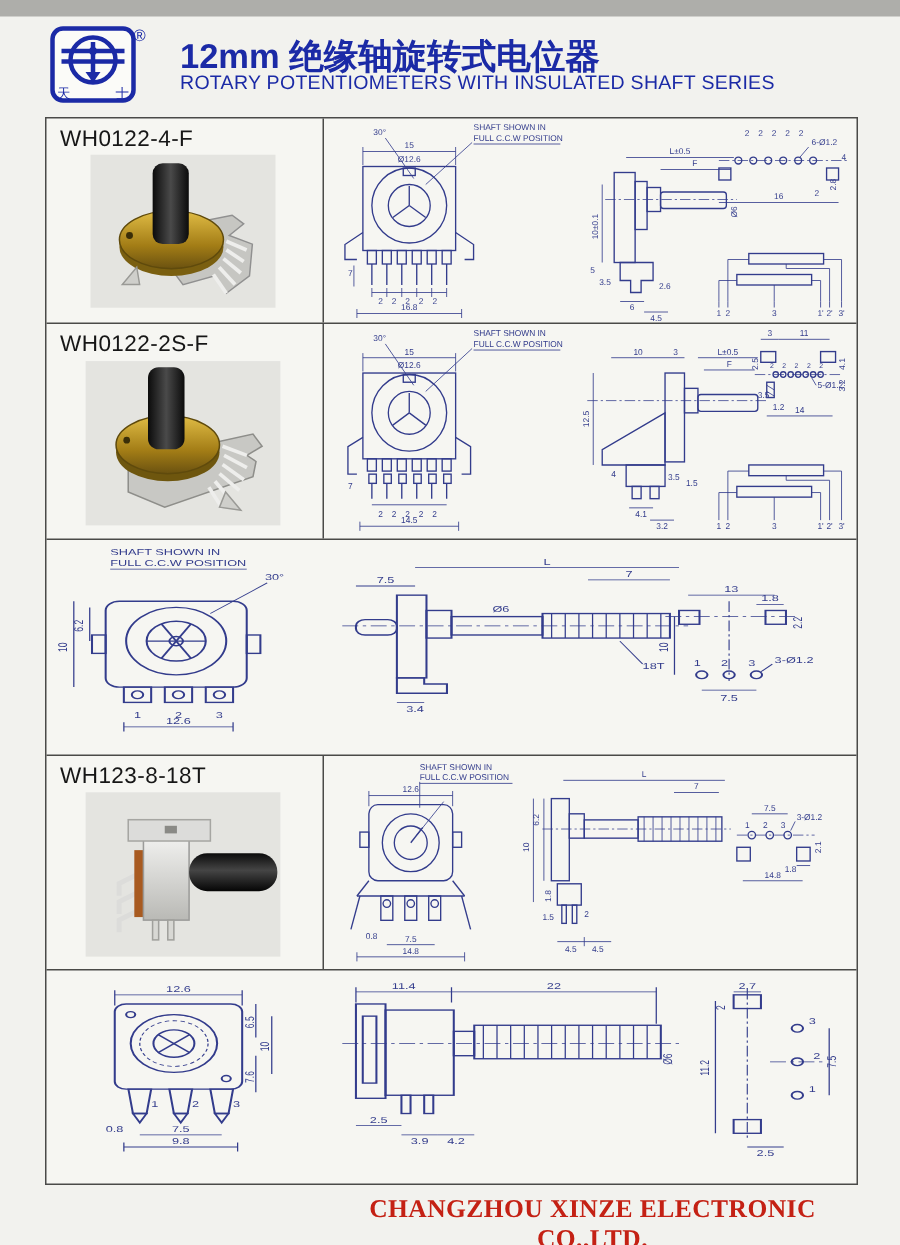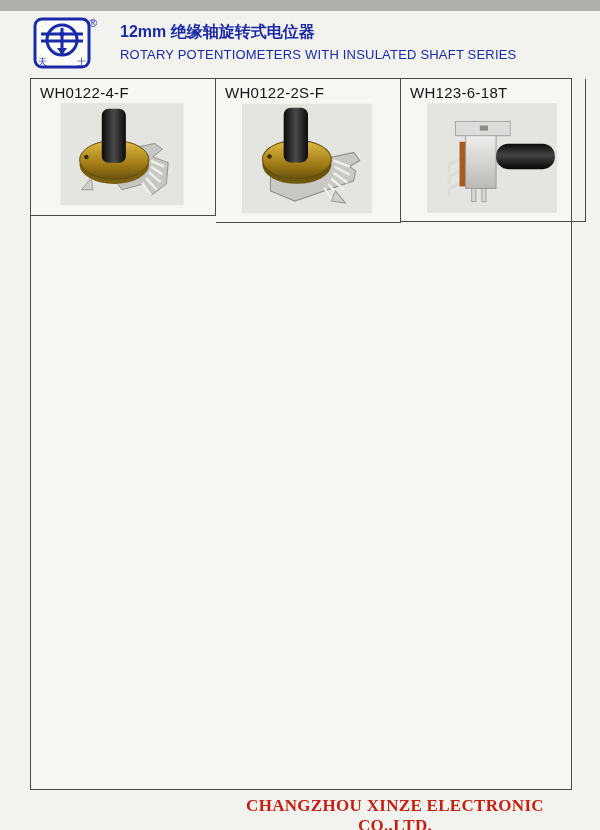--- a/index.html
+++ b/index.html
@@ -1,22 +1,22 @@
 <!DOCTYPE html>
 <html style="--title-blue: #1b2aa6; --drawing-blue: #333c8c; --footer-red: #c42114; --brass: #b78b1e;"><head>
 <meta charset="utf-8">
 <style>
   *{margin:0;padding:0;box-sizing:border-box}
   html,body{width:600px;height:830px}
   body{position:relative;background:#f2f2ee;font-family:"Liberation Sans",sans-serif;overflow:hidden}
   .scan-top{position:absolute;top:0;left:0;right:0;height:11px;background:#aeaeaa}
   .logo{position:absolute;left:33px;top:15px;width:68px;height:56px}
-  .title-cn{position:absolute;left:120px;top:22px;font-size:16px;font-weight:bold;color:var(--title-blue,#1b2aa6)}
+  .title-cn{position:absolute;left:120px;top:22px;font-size:23px;font-weight:bold;color:var(--title-blue,#1b2aa6)}
   .title-en{position:absolute;left:120px;top:47px;font-size:13px;font-weight:400;letter-spacing:.2px;color:var(--title-blue,#1b2aa6)}
-  .spec-table{position:absolute;left:30px;top:78px;width:542px;height:712px;border:1.4px solid #4a4a48;display:flex;flex-direction:row;background:#f6f6f2}
+  .spec-table{position:absolute;left:30px;top:78px;width:542px;height:712px;border:1.4px solid #4a4a48;display:flex;flex-direction:column;background:#f6f6f2}
   .row{display:flex;border-bottom:1.4px solid #4a4a48;min-height:0}
   .row:last-child{border-bottom:none;flex:1}
   .cell-left{width:185px;border-right:1.4px solid #4a4a48;position:relative;flex:none}
   .model{position:absolute;left:9px;top:5px;font-size:15px;color:#161616;letter-spacing:.3px}
   .photo{position:absolute;left:20px;top:24px;width:142px;height:calc(100% - 30px)}
   .cell-right{flex:1;position:relative}
   .cell-right > svg{position:absolute;left:0;top:0;width:100%;height:100%}
   .dwg line,.dwg rect,.dwg circle,.dwg ellipse,.dwg path,.dwg polyline,.dwg polygon{stroke:var(--drawing-blue,#333c8c);fill:none;stroke-width:.9}
   .dwg .t{stroke-width:.55}
   .dwg .cl{stroke-width:.5;stroke-dasharray:7 2 1.5 2}
@@ -447,21 +447,21 @@
           <line class="t" x1="47" y1="51" x2="42" y2="56"></line>
           <line class="t" x1="16" y1="68" x2="40" y2="68"></line>
           <text class="m" x="28" y="75">7.5</text>
         </g>
       </svg>
     </div>
   </div>
 
   <div class="row" style="height:143px">
     <div class="cell-left">
-      <div class="model">WH123-6-18T</div>
+      <div class="model">WH123-8-18T</div>
       <svg class="photo" viewBox="0 0 140 110">
         <rect x="6" y="0" width="128" height="108" fill="#e4e4e0"></rect>
         <g stroke="#dcdcda" stroke-width="3.2" fill="none">
           <path d="M44,52 l-16,8 v8"></path>
             <path d="M44,64 l-16,8 v8"></path>
             <path d="M44,76 l-16,8 v8"></path>
         </g>
         <rect x="38" y="38" width="6" height="44" fill="#a85a20"></rect>
         <rect x="44" y="30" width="30" height="54" fill="url(#metalG)" stroke="#9b9b99"></rect>
         <rect x="34" y="18" width="54" height="14" fill="#dcdcda" stroke="#a6a6a2"></rect>

